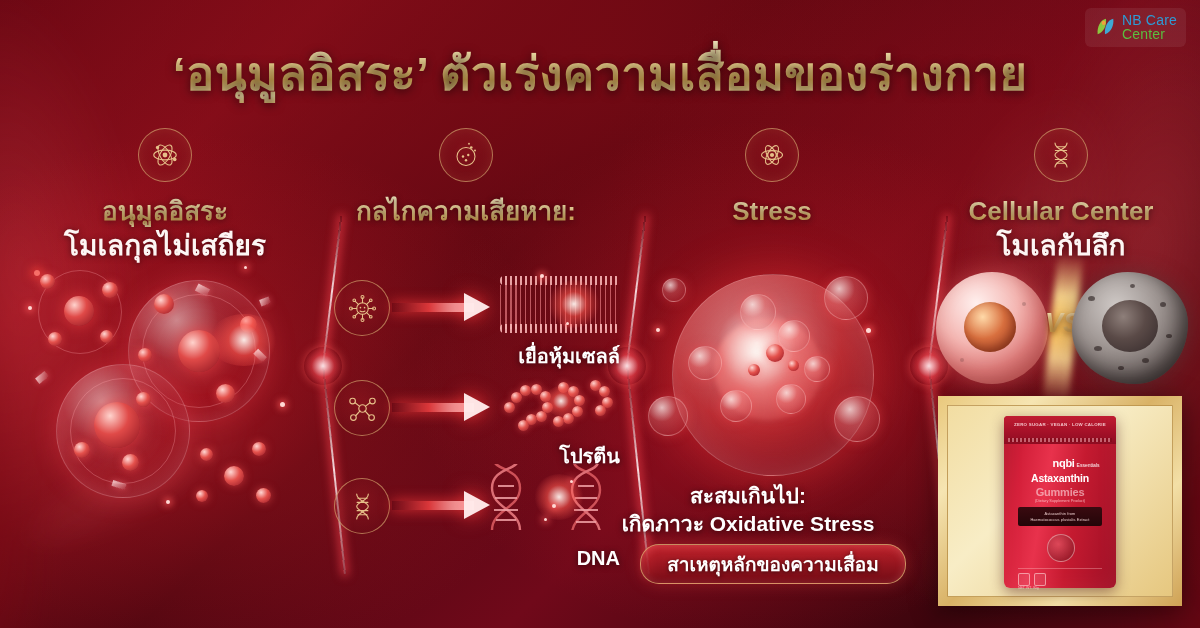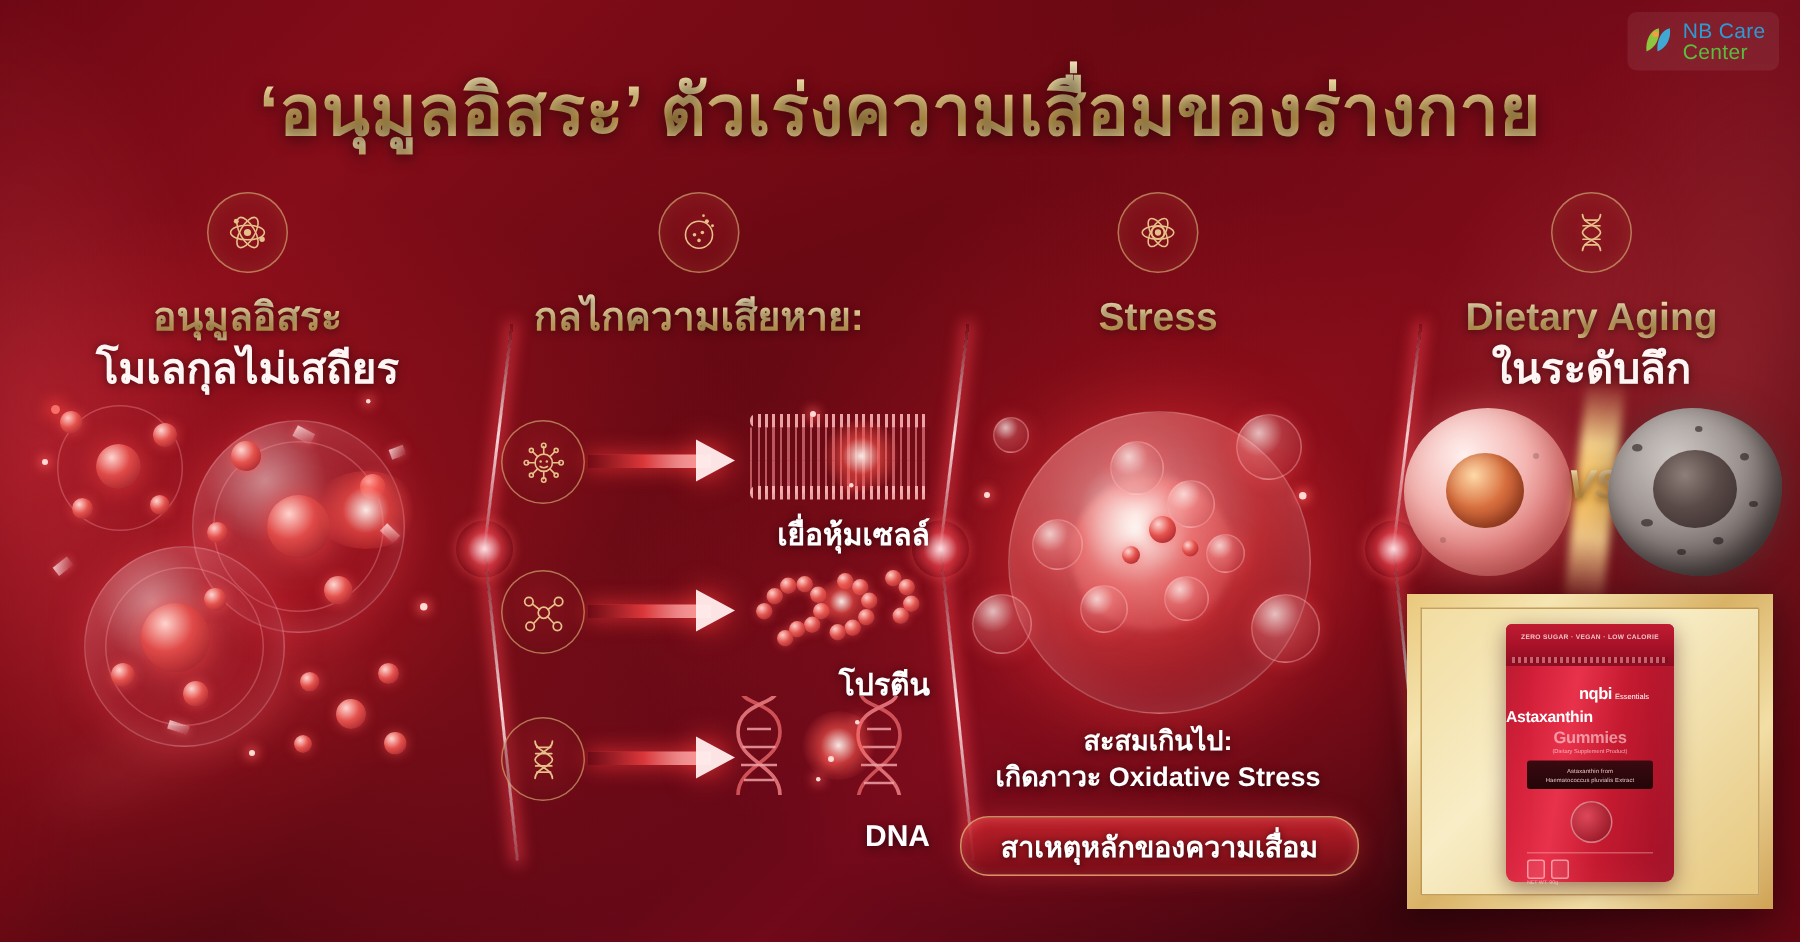--- a/index.html
+++ b/index.html
@@ -143,22 +143,22 @@
       radial-gradient(circle at 42% 34%, rgba(255,250,248,.92), rgba(255,170,168,.55) 22%, rgba(228,70,70,.48) 48%, rgba(150,18,30,.42) 72%, rgba(95,8,18,.35) 100%);
     border:1px solid rgba(255,200,200,.35);
     box-shadow:0 0 50px rgba(255,60,60,.45), inset 0 0 44px rgba(255,180,180,.30);}
   .big-nuc{position:absolute;left:66px;top:50px;width:108px;height:102px;border-radius:50%;
     background:radial-gradient(circle at 40% 34%,rgba(255,255,250,.85),rgba(255,140,135,.5) 40%,rgba(190,35,45,.35) 100%);
     filter:blur(2px);}
   .bub{position:absolute;border-radius:50%;
     background:radial-gradient(circle at 34% 28%,rgba(255,245,242,.75),rgba(255,150,150,.28) 38%,rgba(170,25,38,.24) 100%);
     border:1px solid rgba(255,195,195,.35);box-shadow:0 0 12px rgba(255,80,85,.35);}
 
-  .c3-sub{position:absolute;left:620px;top:482px;width:304px;text-align:center;
-    font-size:18px;font-weight:700;color:#fff;line-height:1.35;text-shadow:0 1px 6px rgba(0,0,0,.6);}
+  .c3-sub{position:absolute;left:596px;top:482px;width:304px;text-align:center;
+    font-size:21px;font-weight:700;color:#fff;line-height:1.35;text-shadow:0 1px 6px rgba(0,0,0,.6);}
   .pill{position:absolute;left:640px;top:544px;width:264px;height:38px;border-radius:19px;
     border:1.3px solid rgba(226,186,122,.75);
     background:linear-gradient(180deg,rgba(215,40,48,.78),rgba(120,12,22,.82));
     box-shadow:0 0 16px rgba(255,70,70,.30), inset 0 1px 8px rgba(255,170,170,.25);
     display:flex;align-items:center;justify-content:center;
     font-size:19px;font-weight:700;color:#fff;text-shadow:0 1px 4px rgba(0,0,0,.6);}
 
   
   .cells-vs{position:absolute;left:930px;top:268px;width:262px;height:120px;}
   .cell-good{position:absolute;left:6px;top:4px;width:112px;height:112px;border-radius:50%;
@@ -195,21 +195,21 @@
   .pouch-top{position:absolute;left:0;right:0;top:0;height:28px;
     background:linear-gradient(180deg,#c01c32,#a61128 55%,#8d0c21);
     border-radius:4px 4px 0 0;}
   .zip{position:absolute;left:4px;right:4px;top:22px;height:4px;
     background:repeating-linear-gradient(90deg,rgba(255,200,205,.45) 0 2px,rgba(120,8,20,.5) 2px 4px);}
   .claims{position:absolute;left:0;right:0;top:6px;text-align:center;font-size:4.4px;
     letter-spacing:.25px;color:rgba(255,225,228,.85);font-weight:700;}
   .brand{position:absolute;left:0;right:0;top:38px;text-align:center;line-height:1;}
   .brand-main{font-size:11px;font-weight:700;color:#fff;letter-spacing:-.3px;margin-left:32px;}
   .brand-sub{font-size:5px;color:#fff;margin-left:2px;}
-  .p-name{position:absolute;left:0;right:0;top:56px;text-align:left;font-size:10.5px;
+  .p-name{position:absolute;left:0;right:0;top:56px;text-align:center;font-size:10.5px;
     font-weight:700;color:#fff;letter-spacing:-.2px;}
   .p-name2{position:absolute;left:0;right:0;top:70px;text-align:center;font-size:11px;
     font-weight:700;color:rgba(255,225,228,.6);letter-spacing:-.2px;}
   .p-dsp{position:absolute;left:0;right:0;top:83px;text-align:center;font-size:3.8px;color:rgba(255,215,218,.75);}
   .p-band{position:absolute;left:14px;right:14px;top:91px;height:19px;border-radius:2px;
     background:linear-gradient(180deg,#3a0a10,#230508);display:flex;flex-direction:column;
     align-items:center;justify-content:center;gap:1px;}
   .p-band span{font-size:3.9px;color:rgba(255,225,225,.88);letter-spacing:.1px;}
   .p-seal{position:absolute;left:43px;top:118px;width:26px;height:26px;border-radius:50%;
     border:1px solid rgba(255,210,210,.5);
@@ -498,22 +498,22 @@
   <div class="pill">สาเหตุหลักของความเสื่อม</div>
 
   <div class="col c4">
     <div class="badge-icon">
       <svg viewBox="0 0 40 40" fill="none" stroke="#e6c089" stroke-width="1.5" stroke-linecap="round">
         <path d="M12 4c0 9 16 10 16 16s-16 7-16 16"></path>
         <path d="M28 4c0 9-16 10-16 16s16 7 16 16"></path>
         <path d="M14 9h12M12.5 14h15M12.5 26h15M14 31h12"></path>
       </svg>
     </div>
-    <div class="h-gold">Dietary Aging</div>
-    <div class="h-white">ในระดับลึก</div>
+    <div class="h-gold">Cellular Center</div>
+    <div class="h-white">โมเลกับลึก</div>
   </div>
 
   <div class="cells-vs">
     <div class="cell-good">
       <div class="cell-good-n"></div>
       <div class="pock" style="left:86px;top:30px;width:4px;height:4px;opacity:.35;"></div>
       <div class="pock" style="left:24px;top:86px;width:4px;height:4px;opacity:.3;"></div>
     </div>
     <div class="vs-bolt"></div>
     <div class="vs-text">VS</div>

